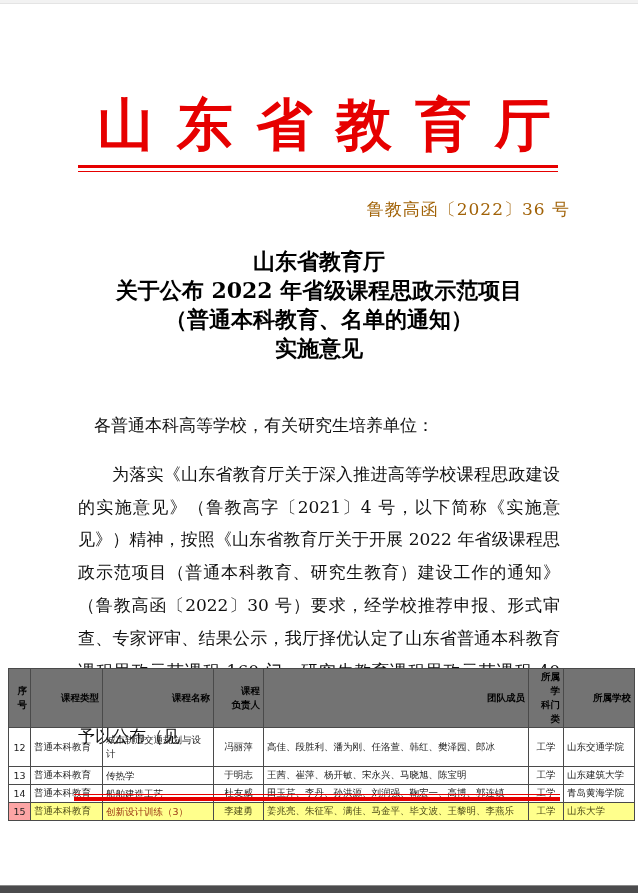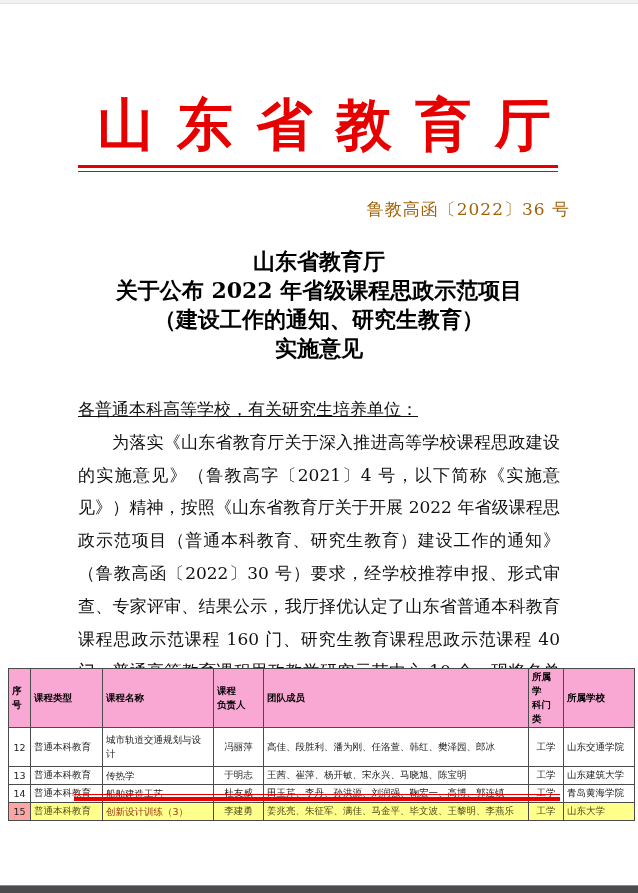--- a/index.html
+++ b/index.html
@@ -27,34 +27,34 @@
   .notice-title{
     position:absolute;top:247px;left:40px;width:558px;text-align:center;
     font-size:22px;font-weight:bold;line-height:29px;color:#000;
   }
 
   .body-text{
     position:absolute;top:393px;left:78px;width:482px;
     font-size:17px;line-height:32.8px;text-align:justify;color:#111;
   }
   .body-text .para{text-indent:2em;margin:0;}
-  .body-text .salutation{margin:0;text-decoration:underline;}
+  .body-text .salutation{margin:16px;}
 
   table.results{
     position:absolute;top:668px;left:8px;width:626px;
     border-collapse:collapse;table-layout:fixed;
     font-family:"DejaVu Sans","Liberation Sans",sans-serif;
     font-size:9.5px;color:#222;
   }
   table.results th, table.results td{
     border:1px solid #4a4a4a;padding:1px 3px;vertical-align:middle;
     overflow:hidden;
   }
   table.results th{
-    font-weight:bold;text-align:left;white-space:pre-line;line-height:14px;height:32px;background:#f9a8d4;color:#000;
+    font-weight:bold;text-align:right;white-space:pre-line;line-height:14px;height:32px;background:#737373;color:#000;
   }
   td.c-no{ text-align:center;}
   td.c-type{text-align:left;}
   td.c-course{text-align:left;padding:1px 4px;line-height:14px;}
   td.c-leader{text-align:center;}
   td.c-team{text-align:left;}
   td.c-disc{text-align:center;}
   td.c-school{text-align:left;}
   tr.r-tall td{height:36px;}
   tr.r-std td{height:15px;}
@@ -80,21 +80,21 @@
     <div class="thick"></div>
     <div class="gap"></div>
     <div class="thin"></div>
   </div>
 
   <div class="doc-number">鲁教高函〔2022〕36 号</div>
 
   <div class="notice-title">
     <div>山东省教育厅</div>
     <div>关于公布 2022 年省级课程思政示范项目</div>
-    <div>（建设工作的通知、研究生教育）</div>
+    <div>（普通本科教育、名单的通知）</div>
     <div>实施意见</div>
   </div>
 
   <div class="body-text">
     <p class="salutation">各普通本科高等学校，有关研究生培养单位：</p>
     <p class="para">为落实《山东省教育厅关于深入推进高等学校课程思政建设的实施意见》（鲁教高字〔2021〕4 号，以下简称《实施意见》）精神，按照《山东省教育厅关于开展 2022 年省级课程思政示范项目（普通本科教育、研究生教育）建设工作的通知》（鲁教高函〔2022〕30 号）要求，经学校推荐申报、形式审查、专家评审、结果公示，我厅择优认定了山东省普通本科教育课程思政示范课程 160 门、研究生教育课程思政示范课程 40 门、普通高等教育课程思政教学研究示范中心 10 个，现将名单予以公布（见</p>
   </div>
 
   <table class="results">
     <colgroup>

